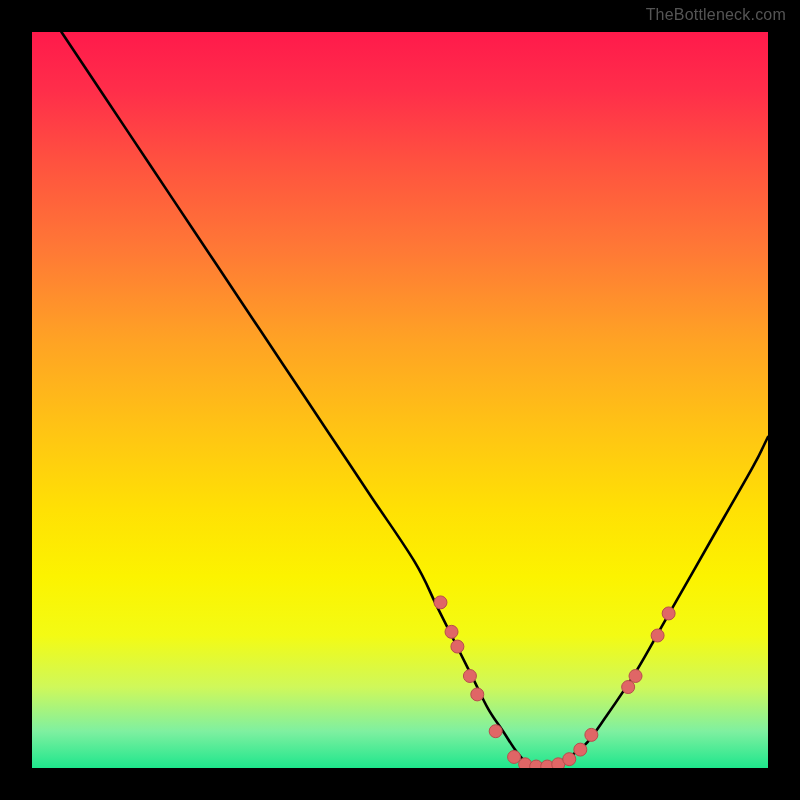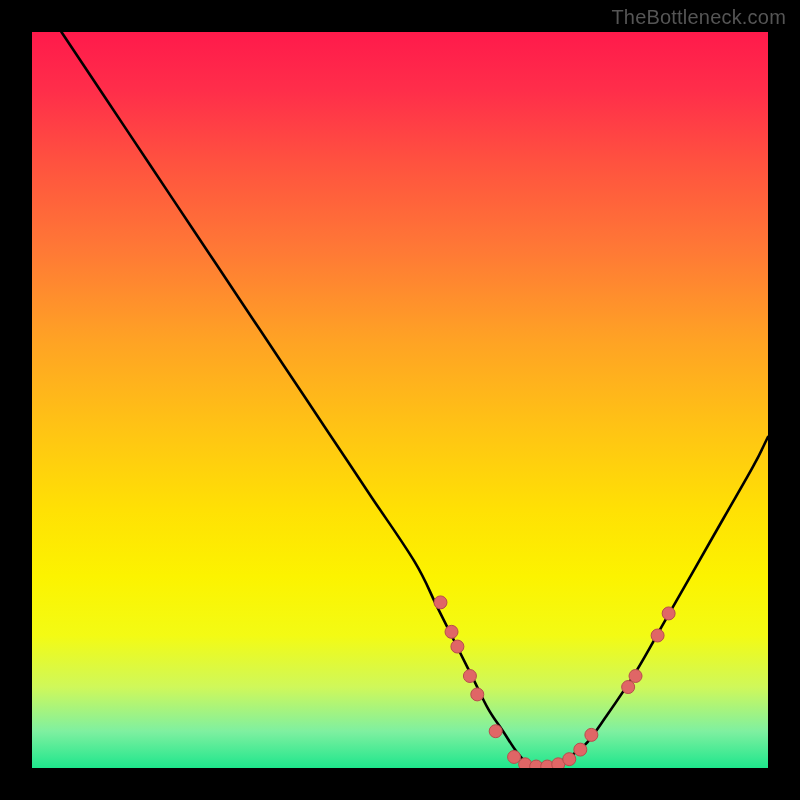--- a/index.html
+++ b/index.html
@@ -52,21 +52,21 @@
     left: 0;
     top: 0;
     width: 100%;
     height: 100%;
   }
   .watermark {
     position: absolute;
     top: 6px;
     right: 14px;
     color: #555;
-    font-size: 20px;
+    font-size: 16px;
     letter-spacing: 0.2px;
     font-weight: 400;
   }
 </style>
 </head>
 <body>
 
 <div class="outer">
   <div class="watermark">TheBottleneck.com</div>
   <div class="plot">

